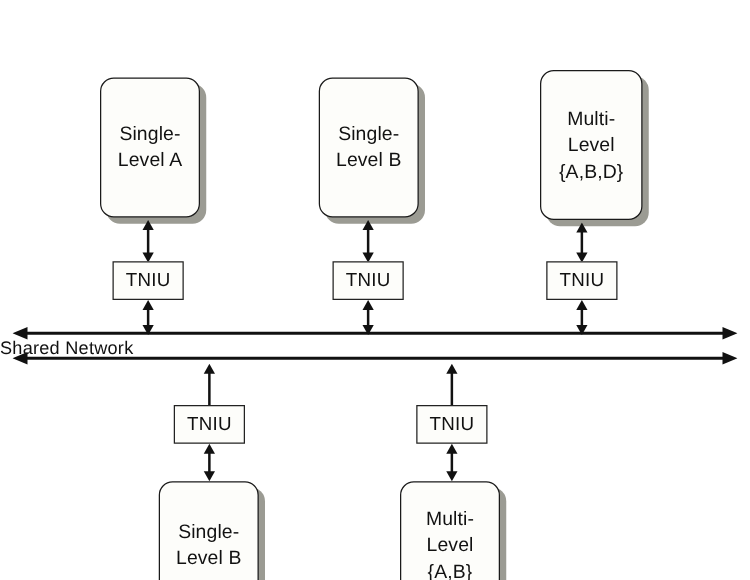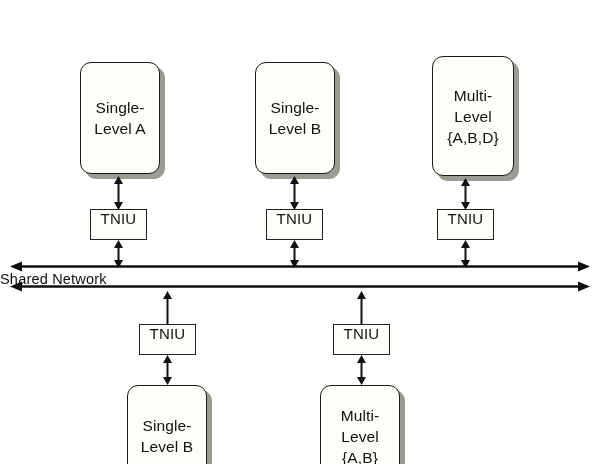--- a/index.html
+++ b/index.html
@@ -43,20 +43,21 @@
     color: #111111;
   }
 
   
   .tniu {
     position: absolute;
     box-sizing: border-box;
     background: #fdfdfa;
     border: 1.4px solid #222222;
     display: flex;
+    align-items: center;
     justify-content: center;
   }
   .tniu-label {
     font-size: 15px;
     line-height: 17px;
     letter-spacing: 0.2px;
     color: #111111;
   }
 
   

